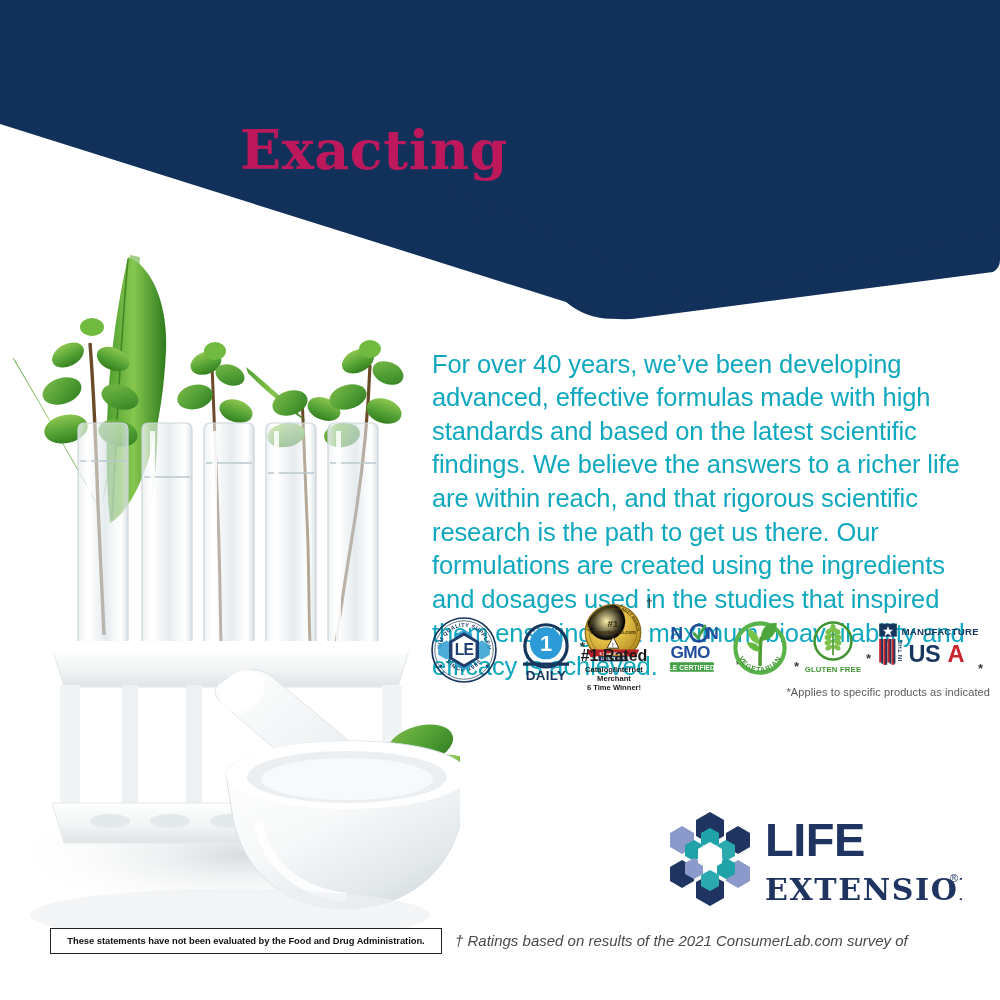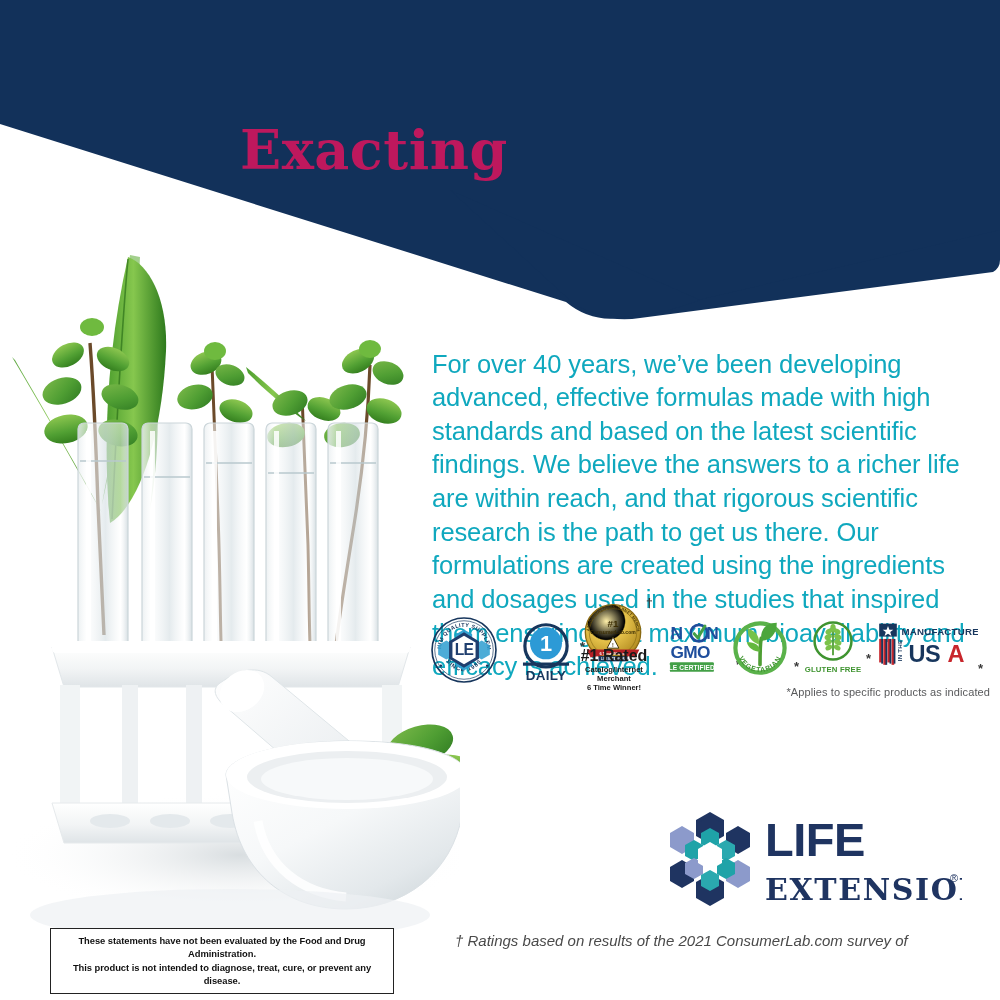--- a/index.html
+++ b/index.html
@@ -47,21 +47,21 @@
     position:absolute;left:775px;top:686px;width:215px;
     font-size:11px;color:#58595b;text-align:right;letter-spacing:0.1px;
   }
 
   
   .logo{position:absolute;left:662px;top:808px;width:300px;height:104px;}
   .logo svg{display:block;}
 
   
   .fda-box{
-    position:absolute;left:50px;top:928px;width:344px;
+    position:absolute;left:50px;top:928px;width:392px;
     border:1.5px solid #222;background:#fff;
     padding:5px 6px 6px 6px;box-sizing:border-box;
   }
   .fda-box div{
     font-size:9.4px;font-weight:700;color:#111;text-align:center;line-height:1.42;
     letter-spacing:-0.05px;
   }
 
   
   .footnote{
@@ -421,20 +421,19 @@
       </g>
 
       <text x="103" y="48" font-size="47" font-weight="700" fill="#1F3461" font-family="Liberation Sans, sans-serif" letter-spacing="-0.5">LIFE</text>
       <text x="103" y="92" font-size="30" font-weight="700" fill="#1F3461" font-family="DejaVu Serif, serif" letter-spacing="1.6">EXTENSION</text>
       <text x="288" y="74" font-size="11" fill="#1F3461" font-family="Liberation Sans, sans-serif">®</text>
     </svg>
   </div>
 
   <div class="fda-box">
     <div>These statements have not been evaluated by the Food and Drug Administration.</div>
-    <div>This product is not intended to diagnose, treat, cure, or prevent any disease.</div>
   </div>
 
   <div class="footnote">
     <div>† Ratings based on results of the 2021 ConsumerLab.com survey of</div>
   </div>
 
 </div>
 
 </body></html>

